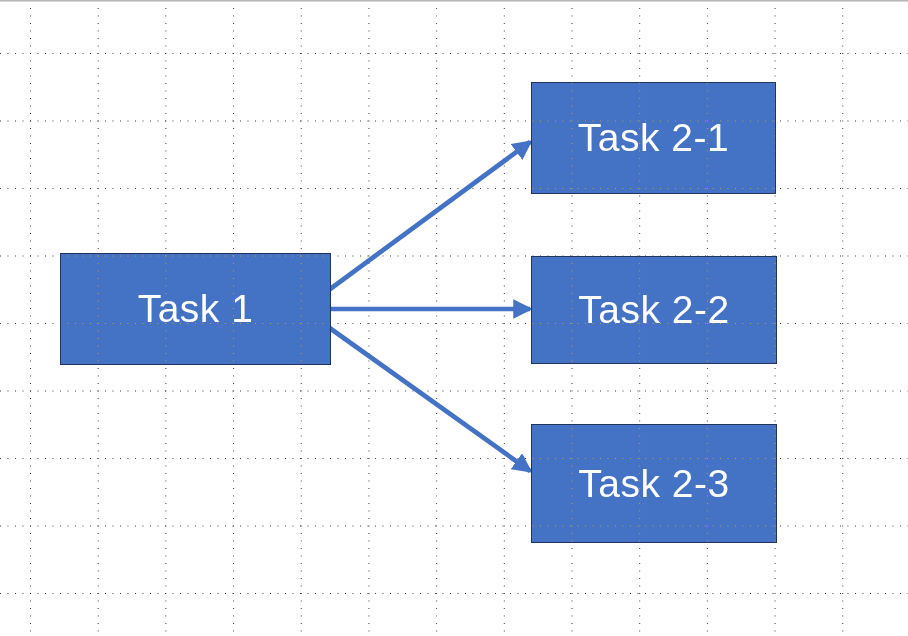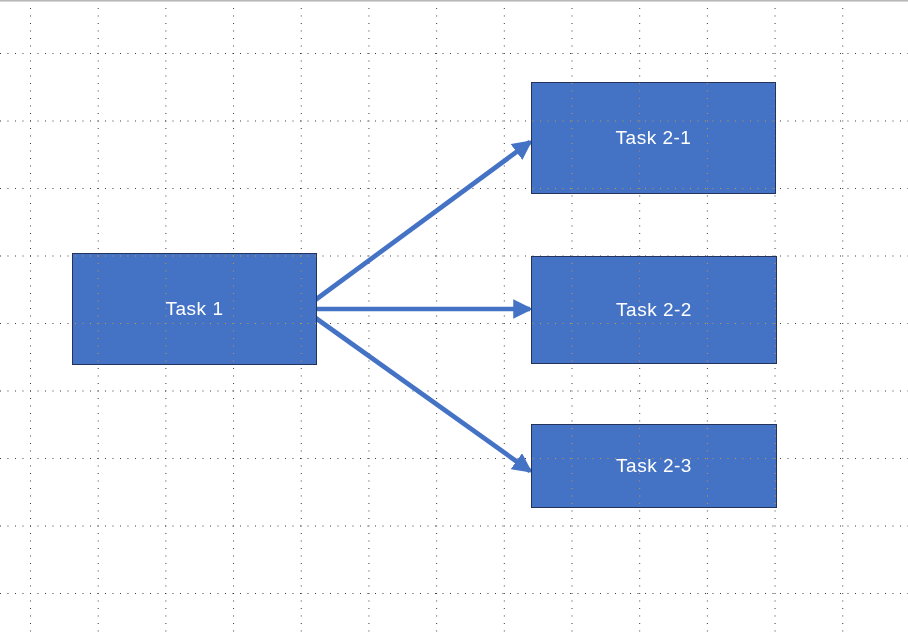--- a/index.html
+++ b/index.html
@@ -77,29 +77,29 @@
     background-size: 7.5px 67.5px, 67.7px 7.5px;
     background-position: 30px 53px, 30px 53px;
     background-repeat: repeat, repeat;
     background-attachment: fixed, fixed;
     pointer-events: none;
   }
   .node .label {
     position: relative;
     z-index: 1;
     color: var(--node-text);
-    font-size: 19px;
+    font-size: 39px;
     letter-spacing: 0.5px;
     white-space: nowrap;
   }
 
-  #node-task-1   { left: 72px;  top: 253px; width: 245px; height: 112px; text-align: center; }
+  #node-task-1   { left: 60px;  top: 253px; width: 271px; height: 112px; text-align: center; }
   #node-task-2-1 { left: 531px; top: 82px;  width: 245px; height: 112px; }
   #node-task-2-2 { left: 531px; top: 256px; width: 246px; height: 108px; }
-  #node-task-2-3 { left: 531px; top: 424px; width: 246px; height: 84px; }
+  #node-task-2-3 { left: 531px; top: 424px; width: 246px; height: 119px; }
 </style>
 </head>
 <body>
 
 <div class="top-edge"></div>
 
 <svg class="connectors" width="908" height="636" viewBox="0 0 908 636">
   <defs>
     <marker id="arrowhead" viewBox="0 0 10 10" refX="8.5" refY="5" markerWidth="4.2" markerHeight="4.2" orient="auto">
       <path class="arrowhead-path" d="M 0 0 L 10 5 L 0 10 z"></path>

